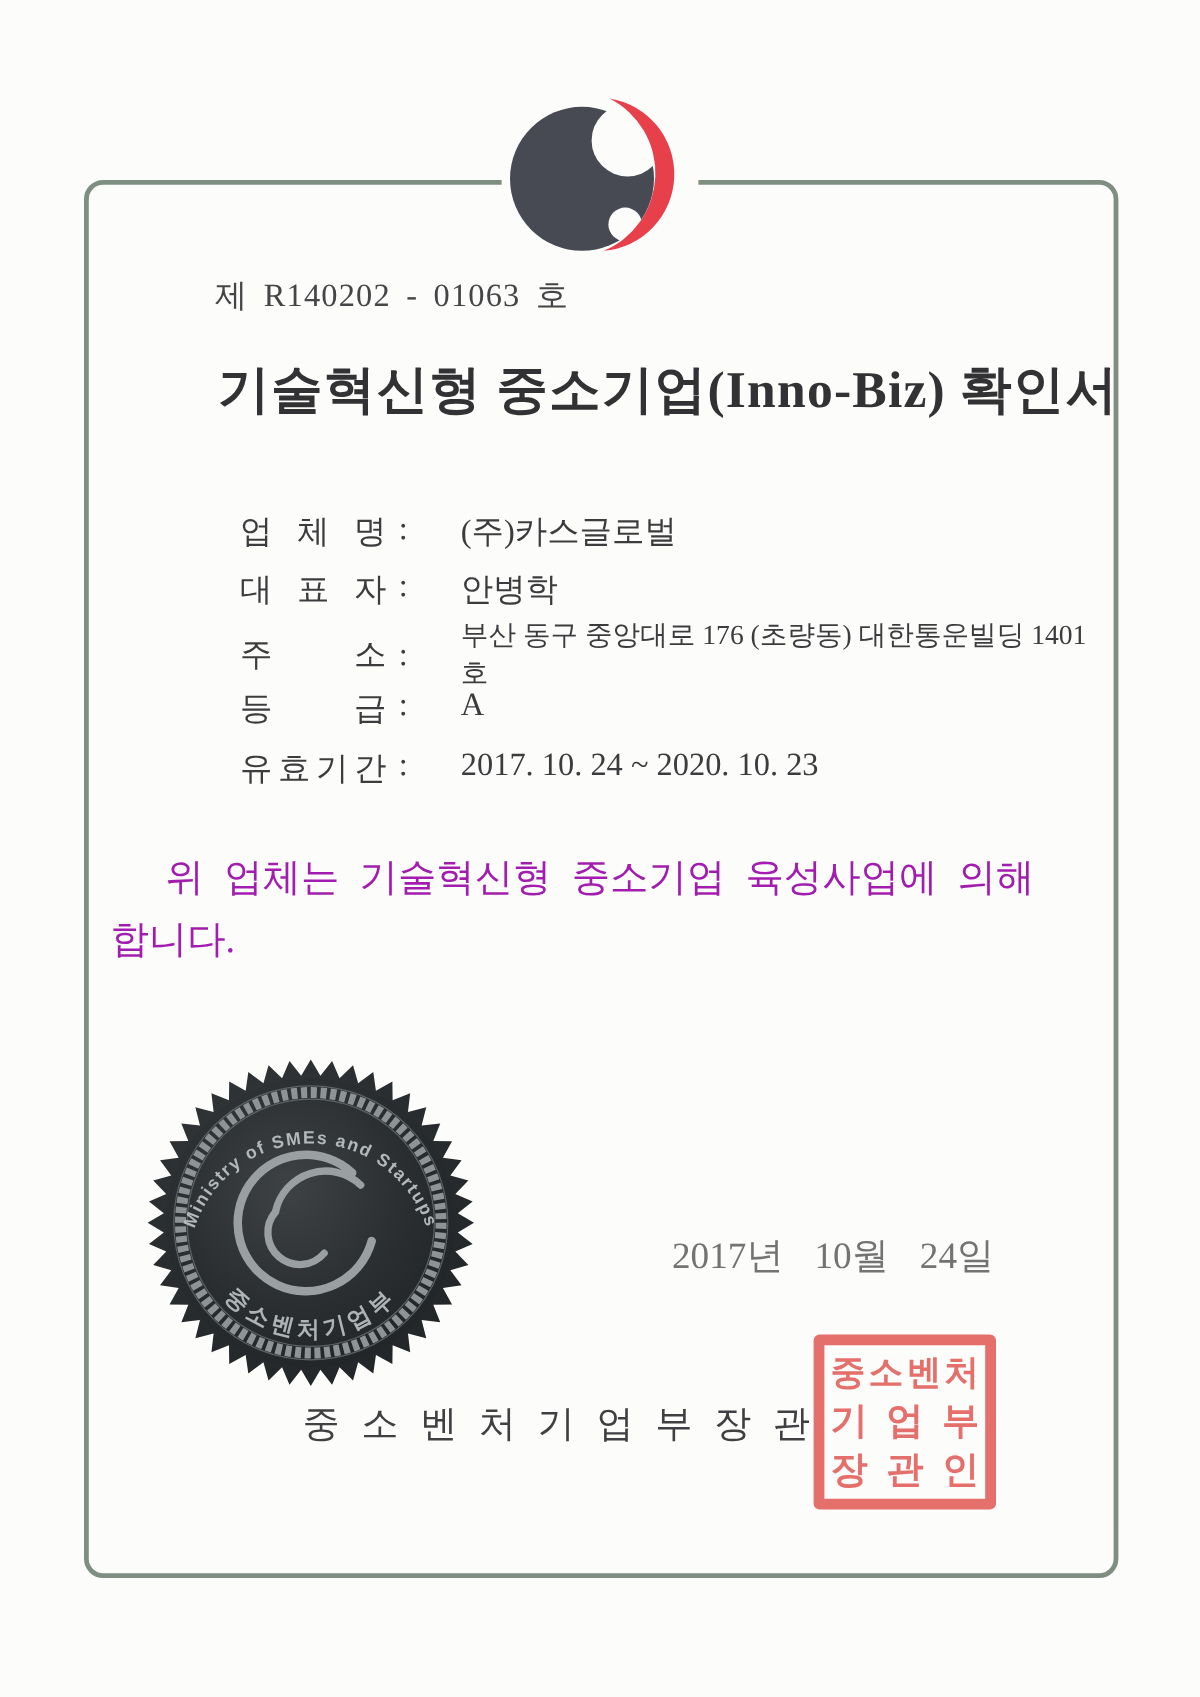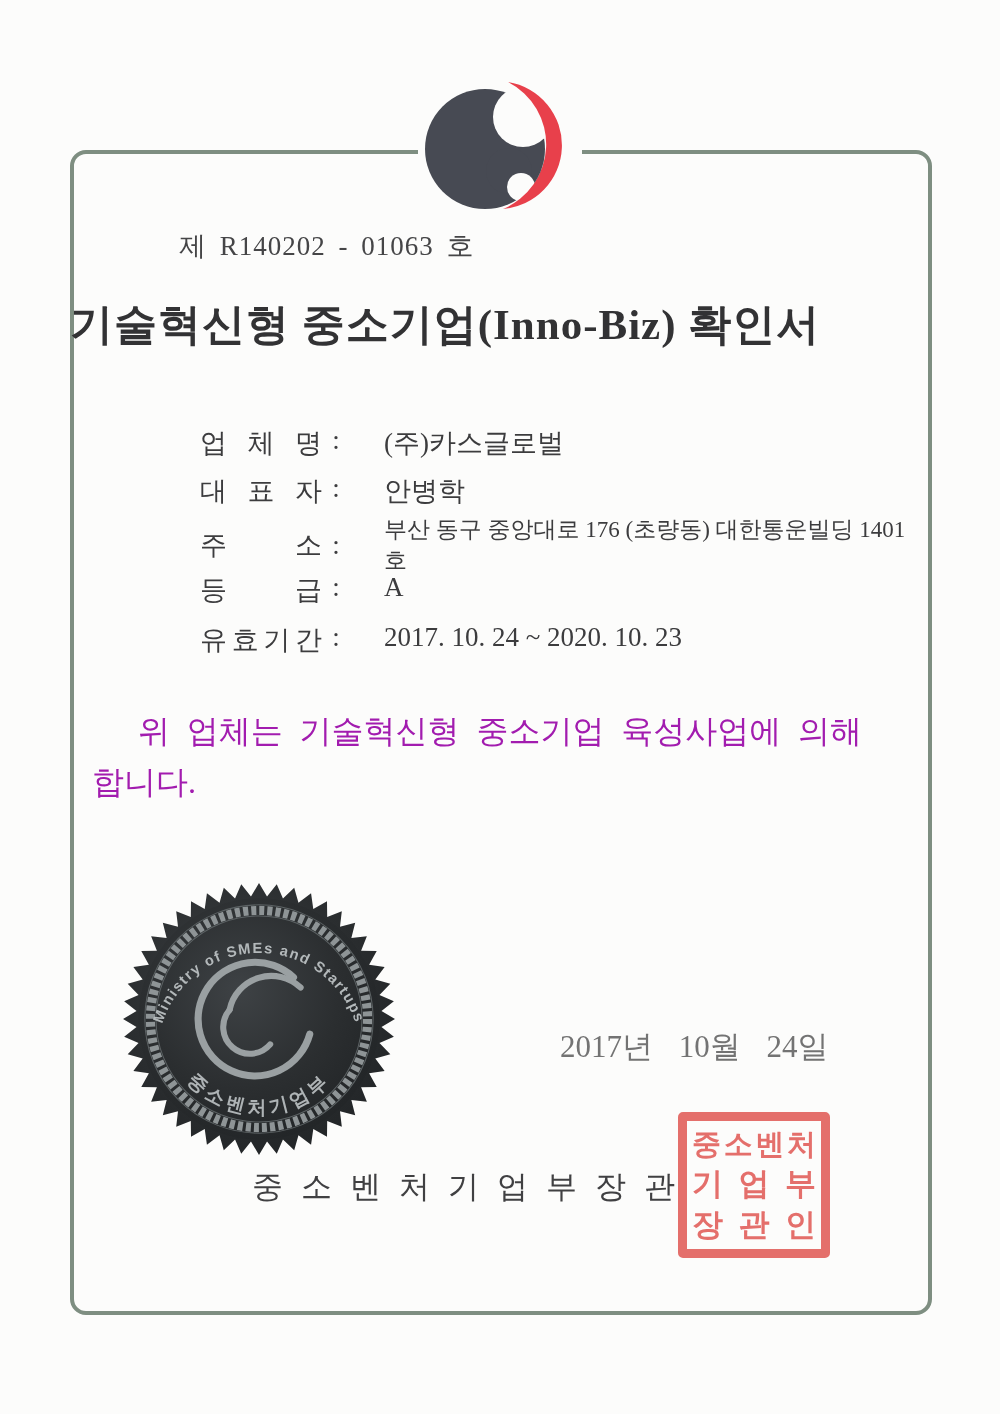--- a/index.html
+++ b/index.html
@@ -15,21 +15,21 @@
   }
   .logo-patch {
     position:absolute; left:418px; top:78px; width:164px; height:142px;
     background:#fcfcfb; z-index:2; display:flex; align-items:center; justify-content:center;
   }
   .cert-number {
     position:absolute; left:143px; top:228px; font-size:27px;
     letter-spacing:1px; word-spacing:5px; color:#454547; z-index:1;margin-left:36px;
   }
   .cert-title {
-    position:absolute; left:70px; top:296px; width:862px; text-align:left;
+    position:absolute; left:70px; top:296px; width:862px; text-align:right;
     font-size:43px; font-weight:bold; letter-spacing:1px; color:#323234; z-index:1;
   }
   .fields { position:absolute; left:200px; top:0; z-index:1; }
   .field-row { position:absolute; display:flex; align-items:flex-start; font-size:27px; }
   .field-row.f1 { top:425px; } .field-row.f2 { top:473px; }
   .field-row.f3 { top:514px; align-items:center; }
   .field-row.f4 { top:572px; } .field-row.f5 { top:622px; }
   .field-label { display:flex; justify-content:space-between; width:122px; flex:none; }
   .field-colon { width:28px; text-align:center; flex:none; }
   .field-value { white-space:nowrap;margin-left:34px; }

